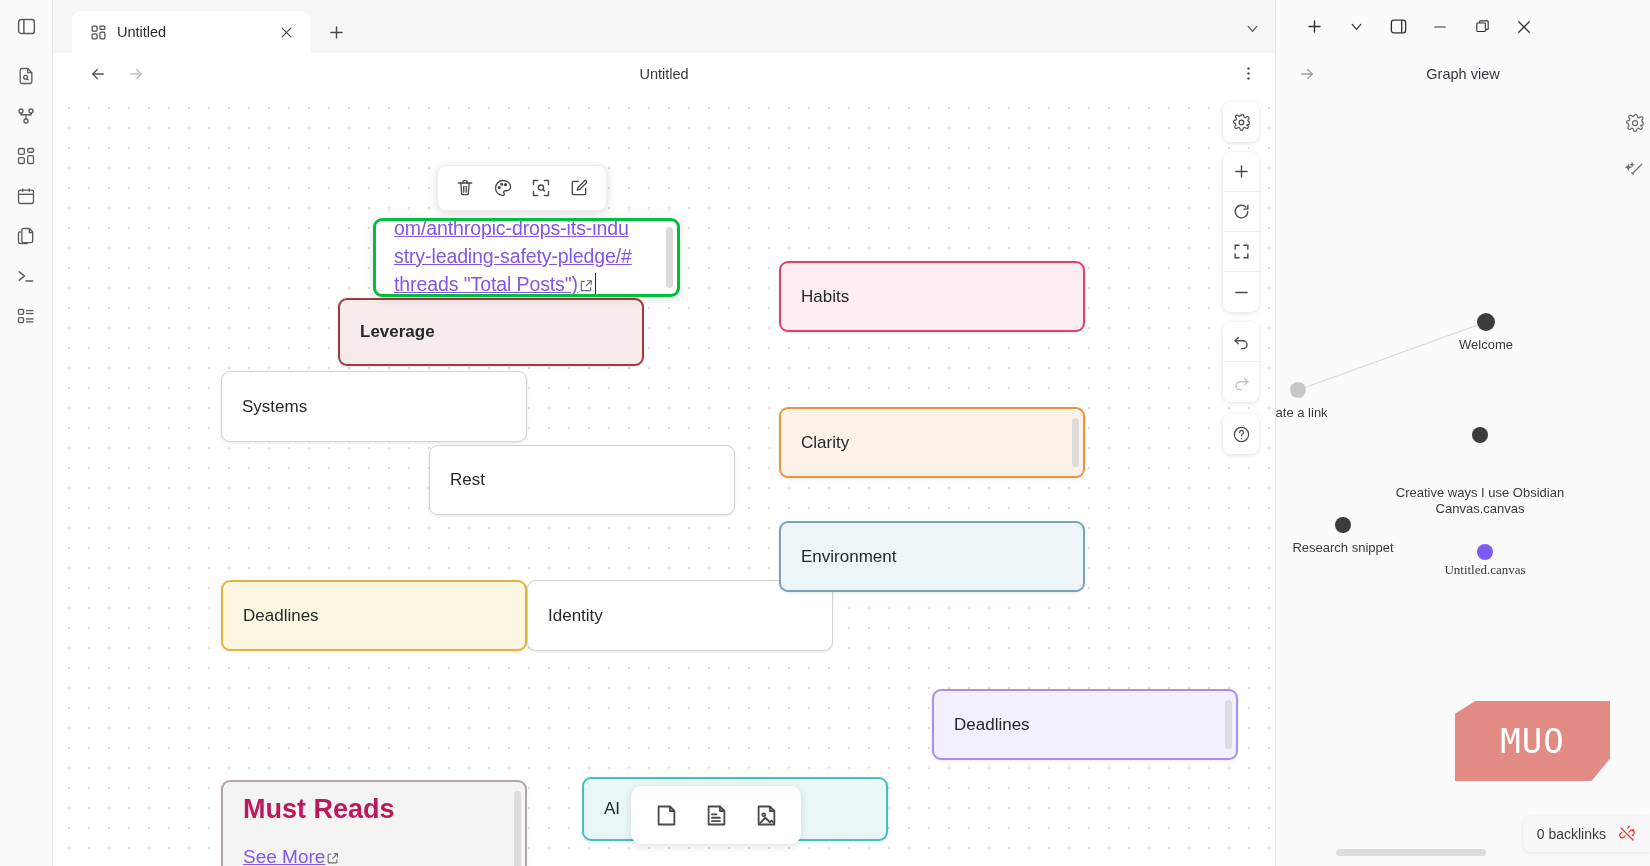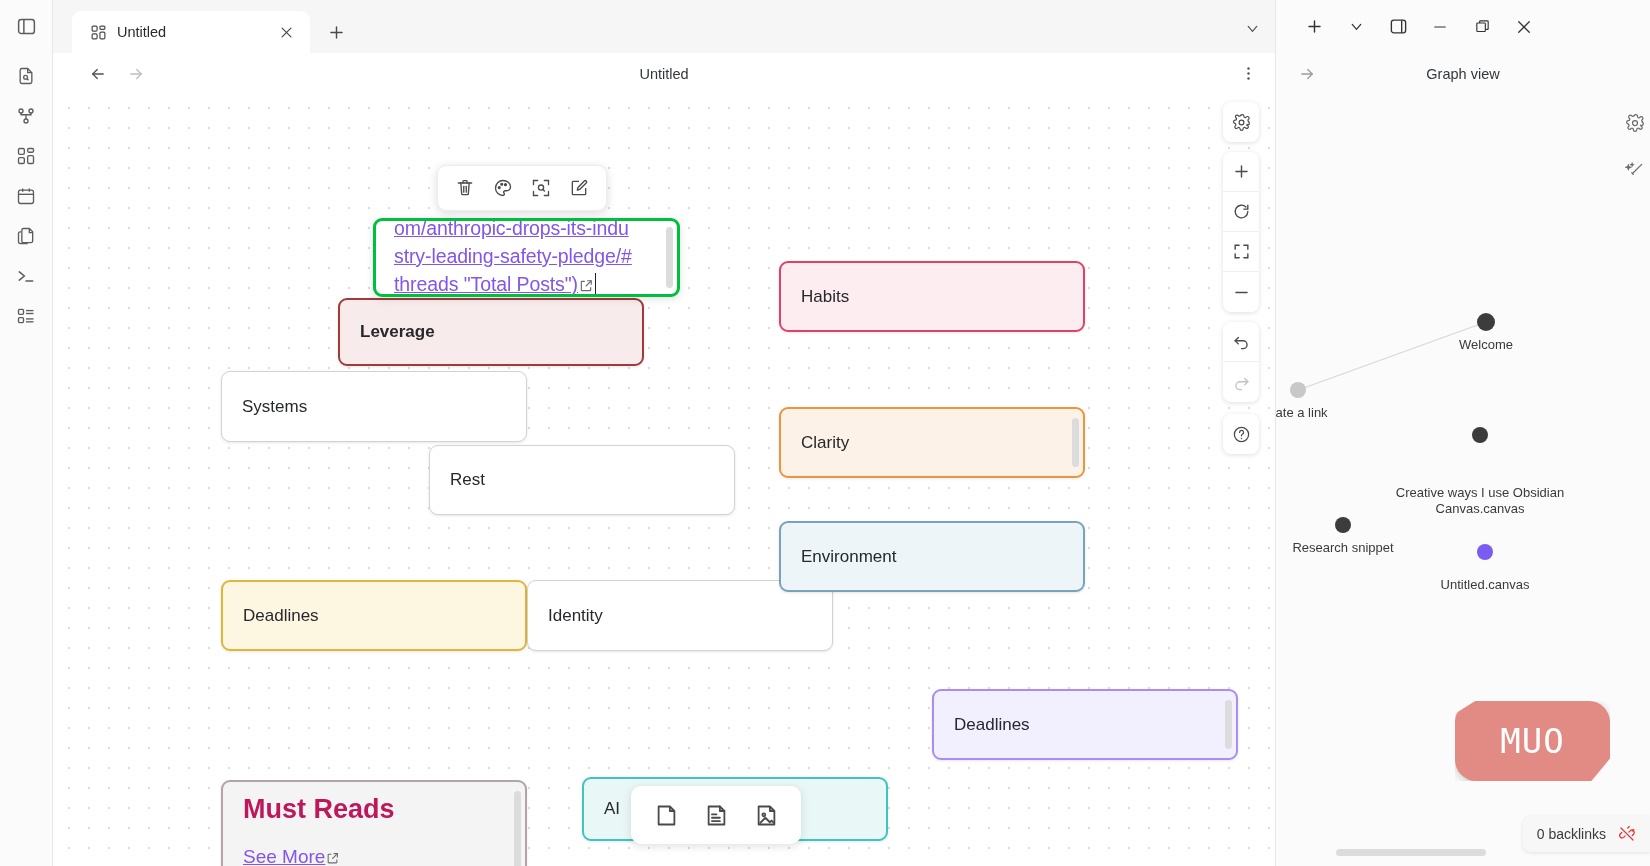--- a/index.html
+++ b/index.html
@@ -154,21 +154,20 @@
   .gnode-dark { background: #3c3c3c; }
   .gnode-light { background: #c8c8c8; }
   .gnode-purple { background: #7c5cf0; }
   .glabel { position: absolute; font-size: 13px; color: #3a3a3a; text-align: center; white-space: nowrap; line-height: 16px; }
   .muo {
     position: absolute; right: 40px; bottom: 85px; width: 155px; height: 80px;
     background: #e28a84;
     clip-path: polygon(13% 0, 100% 0, 100% 72%, 88% 100%, 0 100%, 0 16%);
     display: flex; align-items: center; justify-content: center;
     filter: drop-shadow(0 2px 4px rgba(0,0,0,0.2));
-    border-radius: 21px;
   }
   .muo-text { font-size: 34px; color: #ffffff; letter-spacing: 1px; font-family: "DejaVu Sans Mono", monospace; }
   .backlinks-pill {
     position: absolute; right: 0px; bottom: 14px; background: #f7f7f7;
     border-radius: 8px 0 0 8px; padding: 9px 14px; display: flex; align-items: center; gap: 12px;
     box-shadow: 0 1px 4px rgba(0,0,0,0.10); font-size: 14px; color: #3b3b3b;
   }
   .hscroll { position: absolute; left: 60px; bottom: 10px; width: 150px; height: 7px; background: #dcdcdc; border-radius: 4px; }
 </style>
 </head>
@@ -643,21 +642,21 @@
           <div class="gnode gnode-dark" style="left: 201px; top: 219px; width: 18px; height: 18px;"></div>
           <div class="glabel" style="left: 100px; top: 243px; width: 220px; white-space: pre-line;">Welcome</div>
           <div class="gnode gnode-light" style="left: 14px; top: 288px; width: 16px; height: 16px;"></div>
           <div class="glabel" style="left: -88px; top: 311px; width: 220px; white-space: pre-line;">eate a link</div>
           <div class="gnode gnode-dark" style="left: 196px; top: 333px; width: 16px; height: 16px;"></div>
           <div class="glabel" style="left: 94px; top: 356px; width: 220px; white-space: pre-line; margin-top: 35px;">Creative ways I use Obsidian
 Canvas.canvas</div>
           <div class="gnode gnode-dark" style="left: 59px; top: 423px; width: 16px; height: 16px;"></div>
           <div class="glabel" style="left: -43px; top: 446px; width: 220px; white-space: pre-line;">Research snippet</div>
           <div class="gnode gnode-purple" style="left: 201px; top: 450px; width: 16px; height: 16px;"></div>
-          <div class="glabel" style="left: 99px; top: 483px; width: 220px; white-space: pre-line;">Untitled.canvas</div>
+          <div class="glabel" style="left: 99px; top: 468px; width: 220px; white-space: pre-line; font-family: Liberation Serif, serif;">Untitled.canvas</div>
         </div>
 
       <div class="muo">
         <span class="muo-text">MUO</span>
       </div>
 
       <div class="hscroll"></div>
 
       <div class="backlinks-pill">
         <span>0 backlinks</span>

